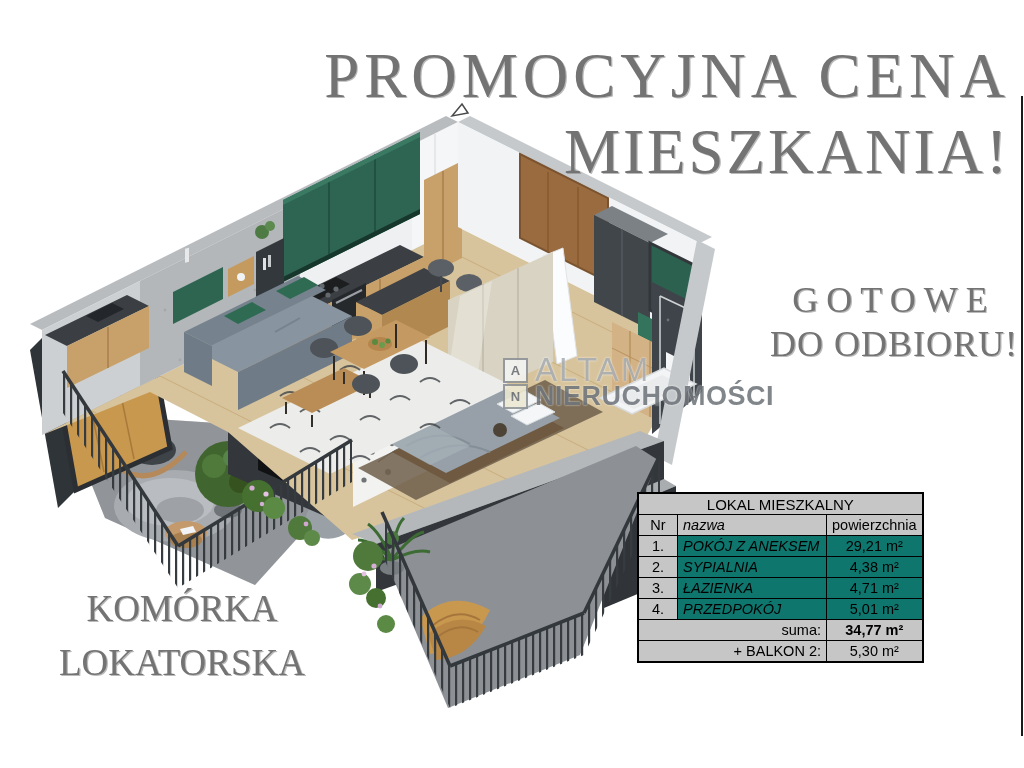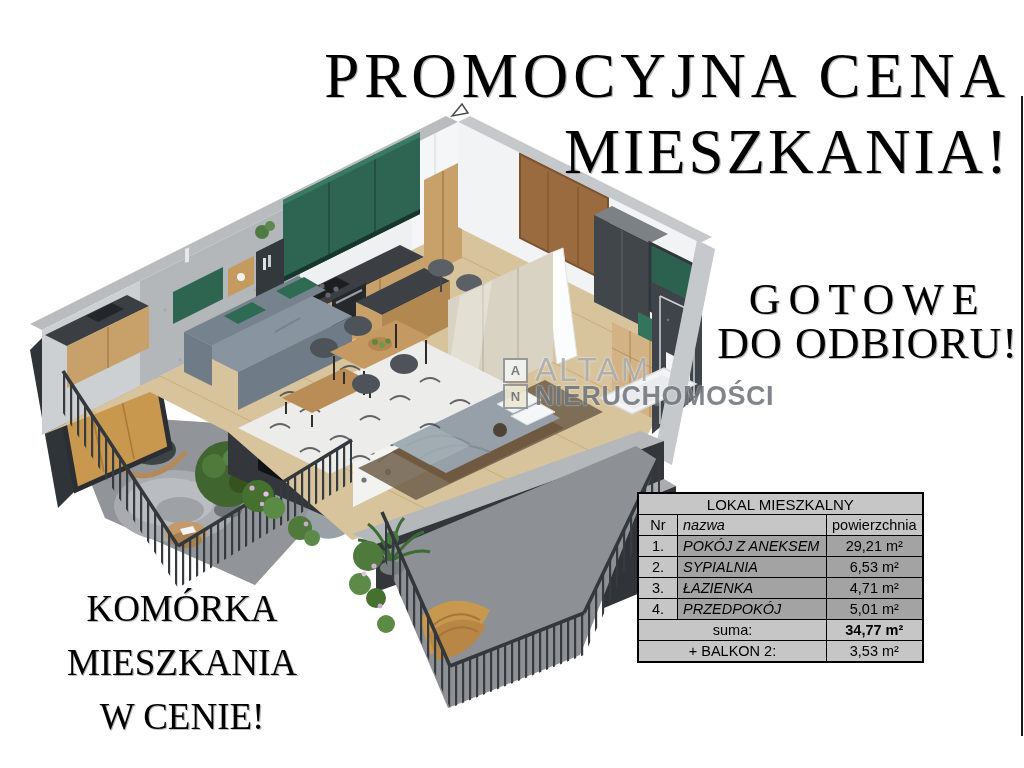--- a/index.html
+++ b/index.html
@@ -1,43 +1,43 @@
 <!DOCTYPE html>
 <html><head>
 <meta charset="utf-8">
 <style>
   html,body{margin:0;padding:0;}
   body{width:1024px;height:768px;position:relative;background:#ffffff;overflow:hidden;
        font-family:"Liberation Sans",sans-serif;}
-  .display-text{font-family:"Liberation Serif",serif;color:#000000;
+  .display-text{font-family:"Liberation Serif",serif;color:#737373;
     text-shadow:1.2px 1.2px 0 rgba(130,130,130,.55);position:absolute;white-space:nowrap;}
   #headline{top:38px;right:14px;text-align:right;font-size:63px;line-height:76px;letter-spacing:5px;}
   #headline .l2{letter-spacing:3px;}
-  #ready-note{top:278px;right:6px;text-align:center;font-size:44px;line-height:44px;letter-spacing:1px;}
+  #ready-note{top:278px;right:6px;text-align:center;font-size:36px;line-height:44px;letter-spacing:1px;}
   #ready-note .l1{letter-spacing:8px;}
   #storage-note{top:582px;left:12px;width:340px;text-align:center;font-size:37px;line-height:54px;}
   
   #logo{position:absolute;left:503px;top:357px;opacity:.88;}
   #logo .row{display:flex;align-items:center;gap:7px;height:26px;}
   #logo .box{width:21px;height:21px;border:2.5px solid #8d9296;display:flex;align-items:center;
     justify-content:center;font-weight:bold;font-size:13px;color:#6d7277;background:#f4f4f2;}
   #logo .box.n{background:#ece9d2;}
   #logo .t1{font-size:33px;color:#a9aeb2;letter-spacing:2px;text-shadow:0 0 2px #fff;}
   #logo .t2{font-size:27px;font-weight:bold;color:#70767c;letter-spacing:.5px;text-shadow:0 0 2px #fff;}
   
   #area-table{position:absolute;left:637px;top:492px;border-collapse:collapse;
     font-size:14.5px;color:#000;border-radius:15px;}
-  #area-table td{border:1px solid #000;height:20px;padding:0 5px;background:#a3a3a3;}
+  #area-table td{border:1px solid #000;height:20px;padding:0 5px;background:#0f766e;}
   #area-table{border:2px solid #000;}
   #area-table .gray{background:#c6c6c6;}
   #area-table .title{text-align:center;font-size:15px;}
   #area-table .c-nr{width:28px;text-align:center;}
   #area-table .c-name{width:138px;text-align:left;font-style:italic;}
   #area-table .c-area{width:84px;text-align:center;}
-  #area-table .right{text-align:center;}
+  #area-table .right{text-align:right;}
   #area-table .bold{font-weight:bold;}
   #photo-edge-line{position:absolute;left:1021px;top:96px;width:2px;height:640px;background:#1a1a1a;}
   svg{position:absolute;left:0;top:0;}
 </style>
 </head>
 <body>
 
 <svg width="1024" height="768" viewBox="0 0 1024 768">
   <defs>
     <pattern id="bars" width="7" height="10" patternUnits="userSpaceOnUse">
@@ -403,22 +403,21 @@
   <div class="l2">MIESZKANIA!</div>
 </div>
 
 <div id="ready-note" class="display-text">
   <div class="l1">GOTOWE</div>
   <div class="l2">DO ODBIORU!</div>
 </div>
 
 <div id="storage-note" class="display-text">
   <div>KOMÓRKA</div>
-  <div>MIESZKANIA</div>
-  <div>W CENIE!</div>
+  <div>LOKATORSKA</div>
 </div>
 
 <div id="logo">
   <div class="row">
     <span class="box">A</span>
     <span class="t1">ALTAM</span>
   </div>
   <div class="row">
     <span class="box n">N</span>
     <span class="t2">NIERUCHOMOŚCI</span>
@@ -436,36 +435,36 @@
       <td class="gray c-area">powierzchnia</td>
     </tr>
     <tr>
       <td class="gray c-nr">1.</td>
       <td class="c-name">POKÓJ Z ANEKSEM</td>
       <td class="c-area">29,21 m²</td>
     </tr>
     <tr>
       <td class="gray c-nr">2.</td>
       <td class="c-name">SYPIALNIA</td>
-      <td class="c-area">6,53 m²</td>
+      <td class="c-area">4,38 m²</td>
     </tr>
     <tr>
       <td class="gray c-nr">3.</td>
       <td class="c-name">ŁAZIENKA</td>
       <td class="c-area">4,71 m²</td>
     </tr>
     <tr>
       <td class="gray c-nr">4.</td>
       <td class="c-name">PRZEDPOKÓJ</td>
       <td class="c-area">5,01 m²</td>
     </tr>
     <tr>
       <td colspan="2" class="gray right">suma:</td>
       <td class="gray c-area bold">34,77 m²</td>
     </tr>
     <tr>
       <td colspan="2" class="gray right">+ BALKON 2:</td>
-      <td class="gray c-area">3,53 m²</td>
+      <td class="gray c-area">5,30 m²</td>
     </tr>
   </tbody>
 </table>
 
 <div id="photo-edge-line"></div>
 
 </body></html>

